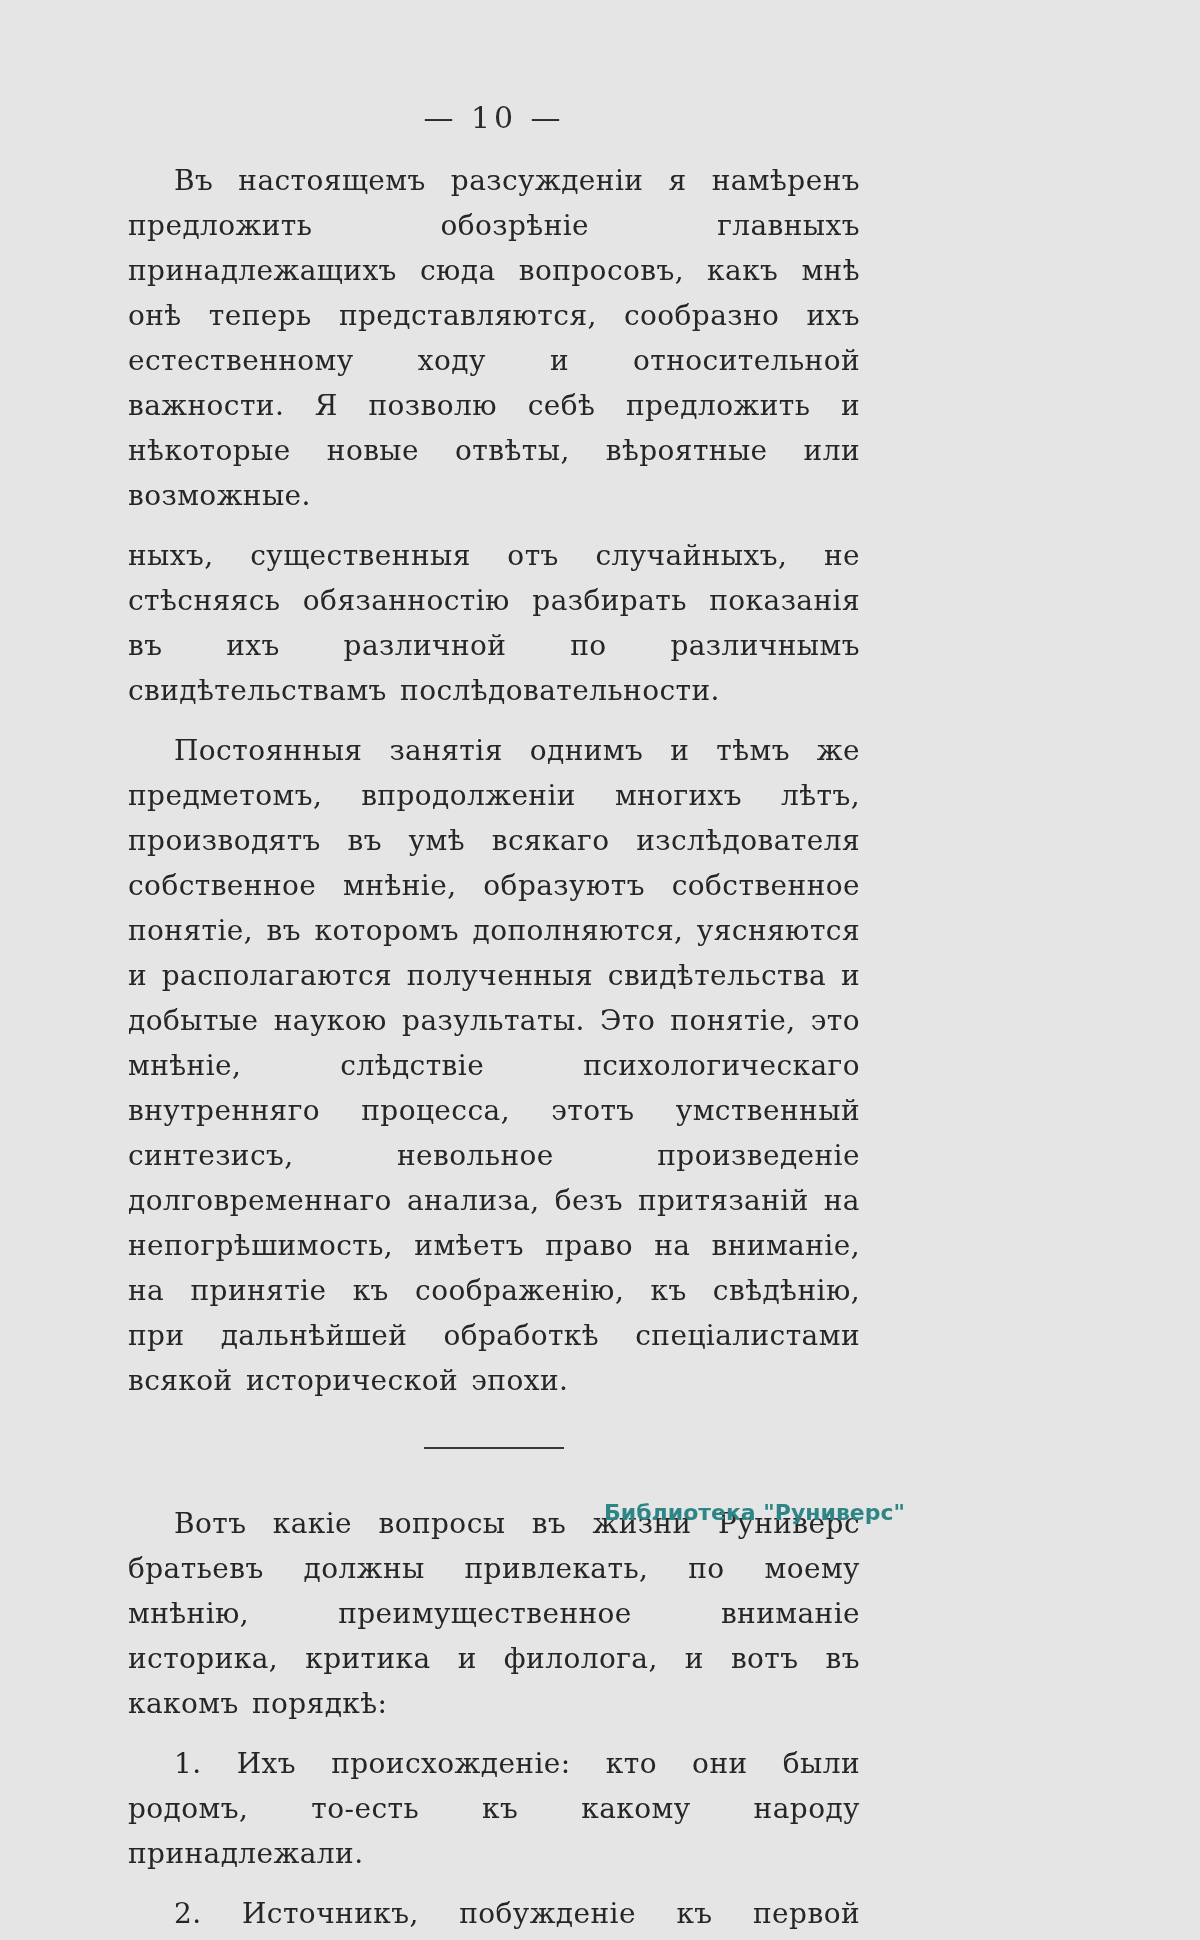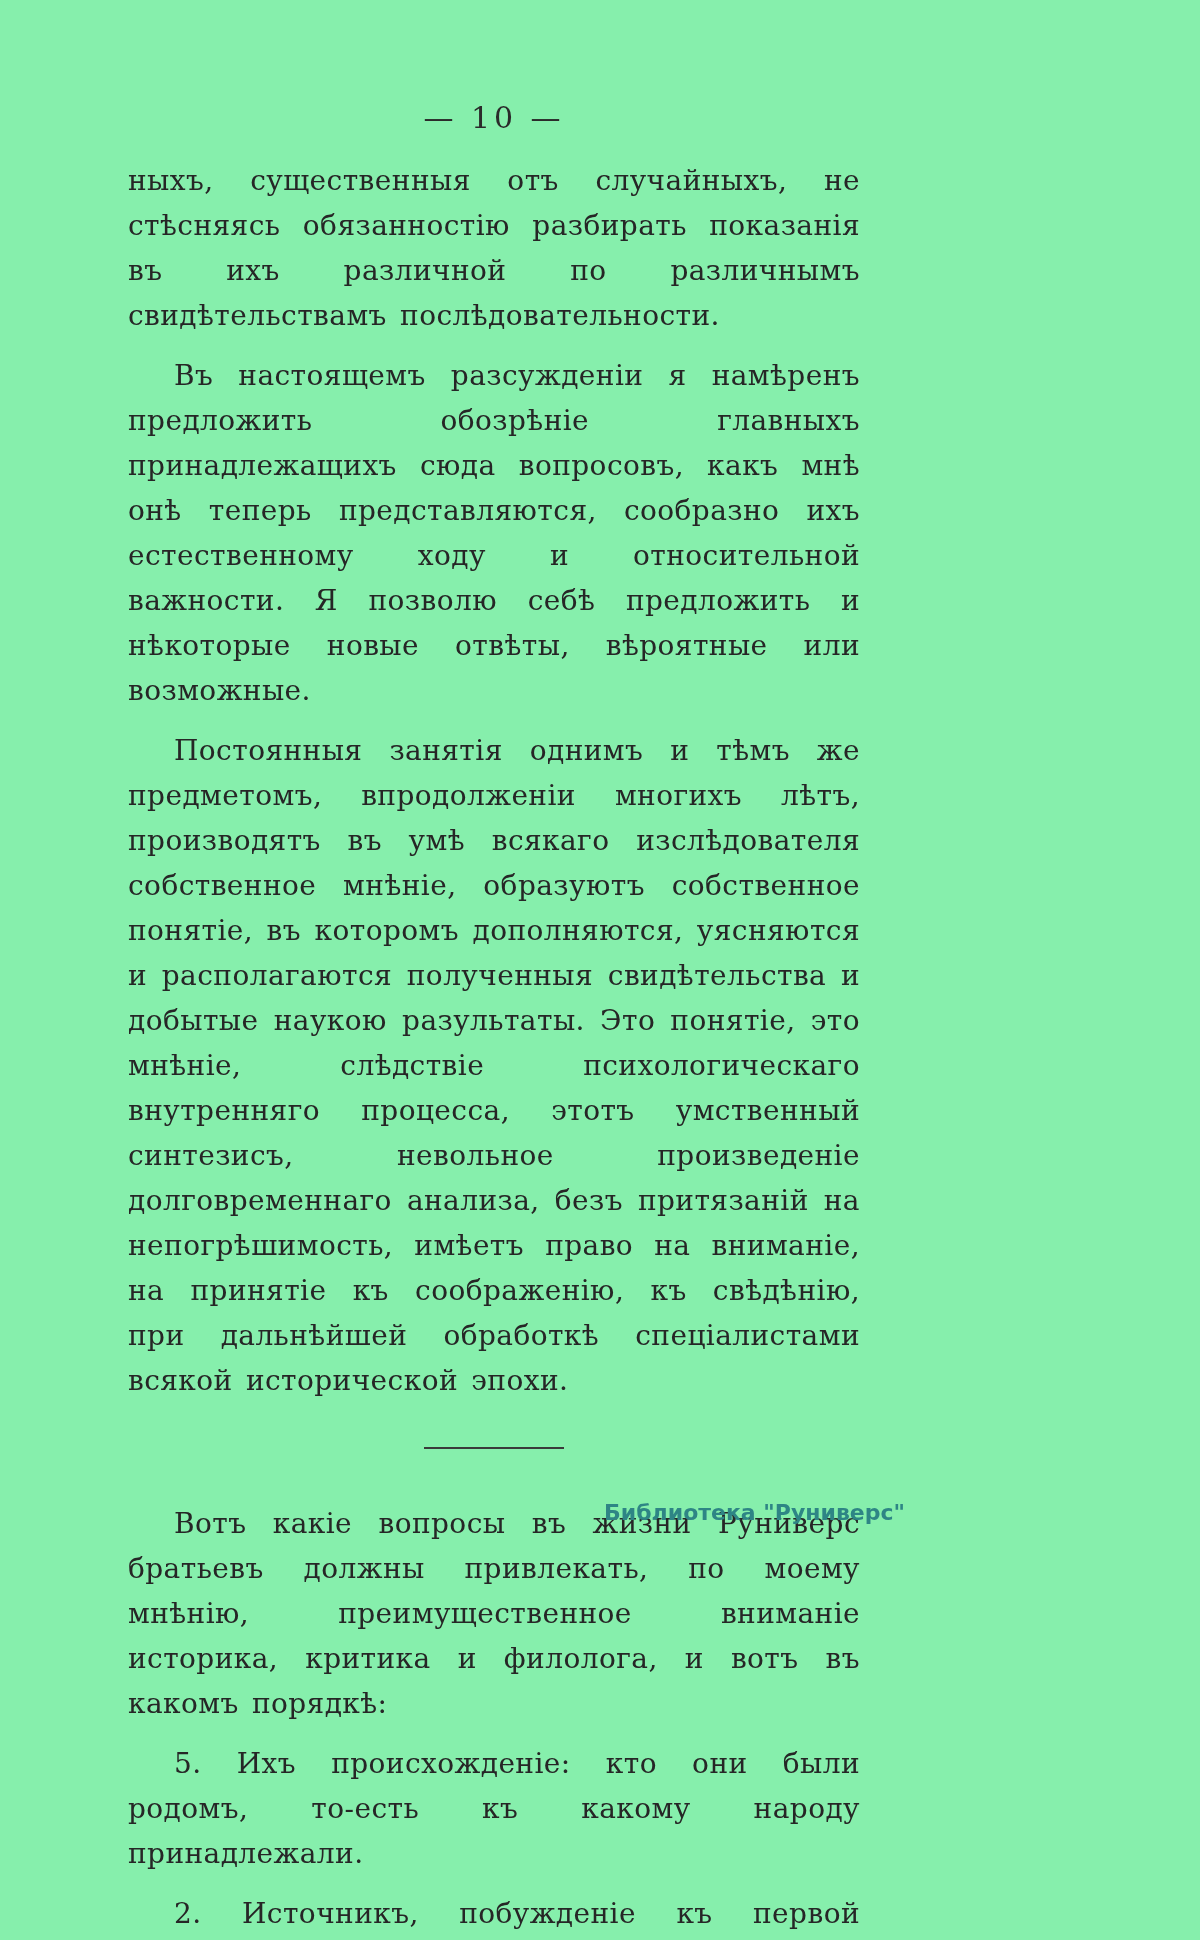--- a/index.html
+++ b/index.html
@@ -11,21 +11,21 @@
     height: 1940px;
     background: #ffffff;
     position: relative;
     overflow: hidden;
     font-family: "DejaVu Serif", "Liberation Serif", serif;
     color: #262626;
   }
   .scan-page {
     position: absolute;
     inset: 0;
-    background: #86efac;
+    background: #e5e5e5;
   }
   .page-number {
     position: absolute;
     top: 100px;
     left: 128px;
     width: 732px;
     text-align: center;
     font-size: 30px;
     letter-spacing: 4px;
     color: #2b2b2b;
@@ -68,31 +68,31 @@
 </style>
 </head>
 <body>
 
 <div class="scan-page">
 
   <div class="page-number">— 10 —</div>
 
   <div class="text-block">
 
+    <p class="para indent">Въ настоящемъ разсужденіи я намѣренъ предложить обозрѣніе главныхъ принадлежащихъ сюда вопросовъ, какъ мнѣ онѣ теперь представляются, сообразно ихъ естественному ходу и относительной важности. Я позволю себѣ предложить и нѣкоторые новые отвѣты, вѣроятные или возможные.</p>
+
     <p class="para">ныхъ, существенныя отъ случайныхъ, не стѣсняясь обязанностію разбирать показанія въ ихъ различной по различнымъ свидѣтельствамъ послѣдовательности.</p>
-
-    <p class="para indent">Въ настоящемъ разсужденіи я намѣренъ предложить обозрѣніе главныхъ принадлежащихъ сюда вопросовъ, какъ мнѣ онѣ теперь представляются, сообразно ихъ естественному ходу и относительной важности. Я позволю себѣ предложить и нѣкоторые новые отвѣты, вѣроятные или возможные.</p>
 
     <p class="para indent">Постоянныя занятія однимъ и тѣмъ же предметомъ, впродолженіи многихъ лѣтъ, производятъ въ умѣ всякаго изслѣдователя собственное мнѣніе, образуютъ собственное понятіе, въ которомъ дополняются, уясняются и располагаются полученныя свидѣтельства и добытые наукою разультаты. Это понятіе, это мнѣніе, слѣдствіе психологическаго внутренняго процесса, этотъ умственный синтезисъ, невольное произведеніе долговременнаго анализа, безъ притязаній на непогрѣшимость, имѣетъ право на вниманіе, на принятіе къ соображенію, къ свѣдѣнію, при дальнѣйшей обработкѣ спеціалистами всякой исторической эпохи.</p>
 
     <hr class="section-divider">
 
     <p class="para indent">Вотъ какіе вопросы въ жизни Руниверс братьевъ должны привлекать, по моему мнѣнію, преимущественное вниманіе историка, критика и филолога, и вотъ въ какомъ порядкѣ:</p>
 
-    <p class="para indent">5. Ихъ происхожденіе: кто они были родомъ, то-есть къ какому народу принадлежали.</p>
+    <p class="para indent">1. Ихъ происхожденіе: кто они были родомъ, то-есть къ какому народу принадлежали.</p>
 
     <p class="para indent">2. Источникъ, побужденіе къ первой мысли перевести Священное Писаніе на славянскій языкъ: откуда получили они его—изнутри, изъ своей души, изъ сво-</p>
 
   </div>
 
   <div class="watermark">Библиотека "Руниверс"</div>
 
 </div>
 
 </body></html>

